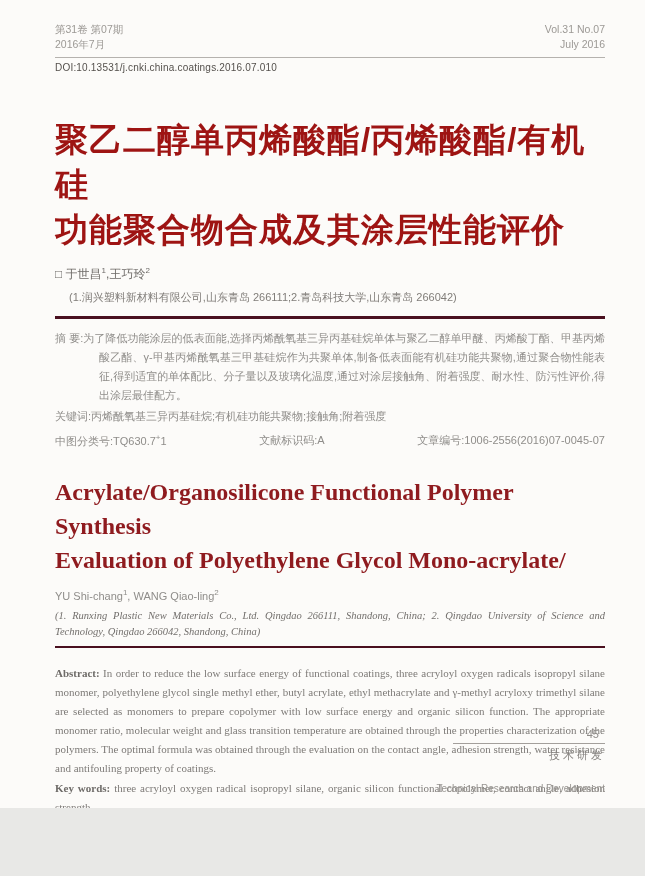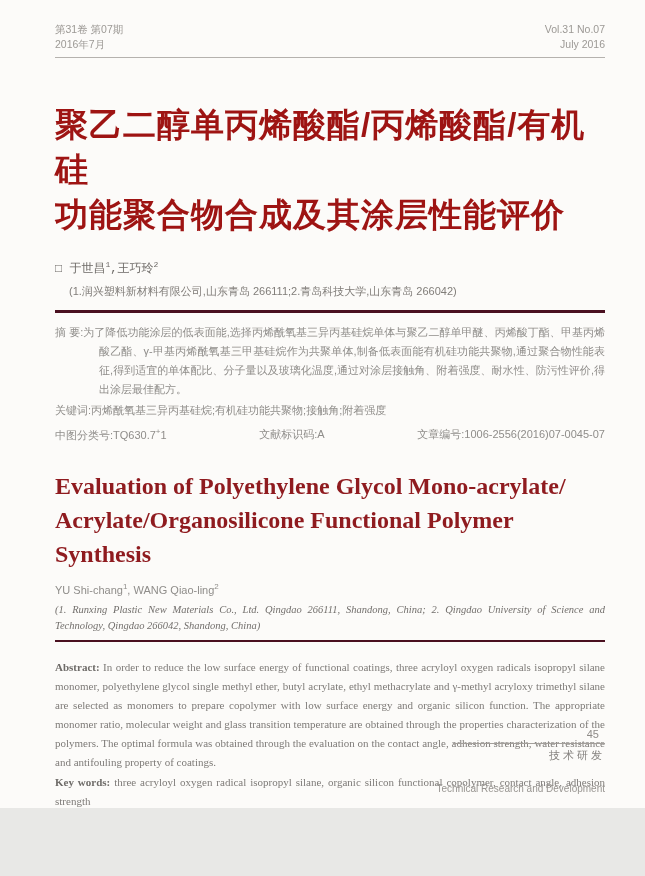--- a/index.html
+++ b/index.html
@@ -27,21 +27,21 @@
   .doi { font-size: 10px; color: #54504c; margin-top: 4px; letter-spacing: 0.2px; }
 
   
   .cn-title {
     margin-top: 44px;
     color: #9e1413;
     font-weight: bold;
     font-size: 33px; line-height: 45px;
     letter-spacing: 1px;
   }
-  .cn-authors { margin-top: 23px; font-size: 12px; color: #6d6a67; font-family: Liberation Mono, monospace; }
+  .cn-authors { margin-top: 14px; font-size: 12px; color: #6d6a67; }
   .cn-authors sup { font-size: 8px; }
   .cn-affil { margin-top: 7px; padding-left: 14px; font-size: 11px; color: #807d79; }
 
   .rule-red { height: 3px; background: #4a1020; margin-top: 11px; }
   .rule-red-thin { height: 2px; background: #4a1020; }
 
   
   .cn-abs { margin-top: 10px; color: #8f8d8a; font-size: 11px; line-height: 19px; text-align: justify; }
   .hang { padding-left: 44px; text-indent: -44px; }
   .cn-keywords { margin-top: 2px; color: #8f8d8a; font-size: 11px; line-height: 19px; }
@@ -100,20 +100,21 @@
 </head>
 <body>
 
 <div class="page">
   <div class="content">
 
     <div class="jheader">
       <div class="cell left"><span>第31卷 第07期</span><br><span>2016年7月</span></div>
       <div class="cell right"><span>Vol.31 No.07</span><br><span>July 2016</span></div>
     </div>
+    <div class="doi">DOI:10.13531/j.cnki.china.coatings.2016.07.010</div>
 
     <div class="cn-title">
       <div>聚乙二醇单丙烯酸酯/丙烯酸酯/有机硅</div>
       <div>功能聚合物合成及其涂层性能评价</div>
     </div>
 
     <div class="cn-authors">
       <span>□</span>
       <span>于世昌</span><sup>1</sup><span>,</span><span>王巧玲</span><sup>2</sup>
     </div>
@@ -124,22 +125,22 @@
     <div class="cn-abs hang"><span class="lbl">摘  要:</span><span>为了降低功能涂层的低表面能,选择丙烯酰氧基三异丙基硅烷单体与聚乙二醇单甲醚、丙烯酸丁酯、甲基丙烯酸乙酯、γ-甲基丙烯酰氧基三甲基硅烷作为共聚单体,制备低表面能有机硅功能共聚物,通过聚合物性能表征,得到适宜的单体配比、分子量以及玻璃化温度,通过对涂层接触角、附着强度、耐水性、防污性评价,得出涂层最佳配方。</span></div>
     <div class="cn-keywords"><span>关键词:</span><span>丙烯酰氧基三异丙基硅烷;有机硅功能共聚物;接触角;附着强度</span></div>
 
     <div class="cls-row">
       <span>中图分类号:TQ630.7<sup>+</sup>1</span>
       <span>文献标识码:A</span>
       <span>文章编号:1006-2556(2016)07-0045-07</span>
     </div>
 
     <div class="en-title">
+      <div>Acrylate/Organosilicone Functional Polymer Synthesis</div>
       <div>Evaluation of Polyethylene Glycol Mono-acrylate/</div>
-      <div>Acrylate/Organosilicone Functional Polymer Synthesis</div>
     </div>
 
     <div class="en-authors">
       <span>YU Shi-chang</span><sup>1</sup><span>, </span><span>WANG Qiao-ling</span><sup>2</sup>
     </div>
     <div class="en-affil">(1. Runxing Plastic New Materials Co., Ltd. Qingdao 266111, Shandong, China; 2. Qingdao University of Science and Technology, Qingdao 266042, Shandong, China)</div>
 
     <div class="rule-red-thin rule2"></div>
 
     <div class="en-abs"><span class="lbl">Abstract:</span><span> In order to reduce the low surface energy of functional coatings, three acryloyl oxygen radicals isopropyl silane monomer, polyethylene glycol single methyl ether, butyl acrylate, ethyl methacrylate and γ-methyl acryloxy trimethyl silane are selected as monomers to prepare copolymer with low surface energy and organic silicon function. The appropriate monomer ratio, molecular weight and glass transition temperature are obtained through the properties characterization of the polymers. The optimal formula was obtained through the evaluation on the contact angle, adhesion strength, water resistance and antifouling property of coatings.</span></div>

